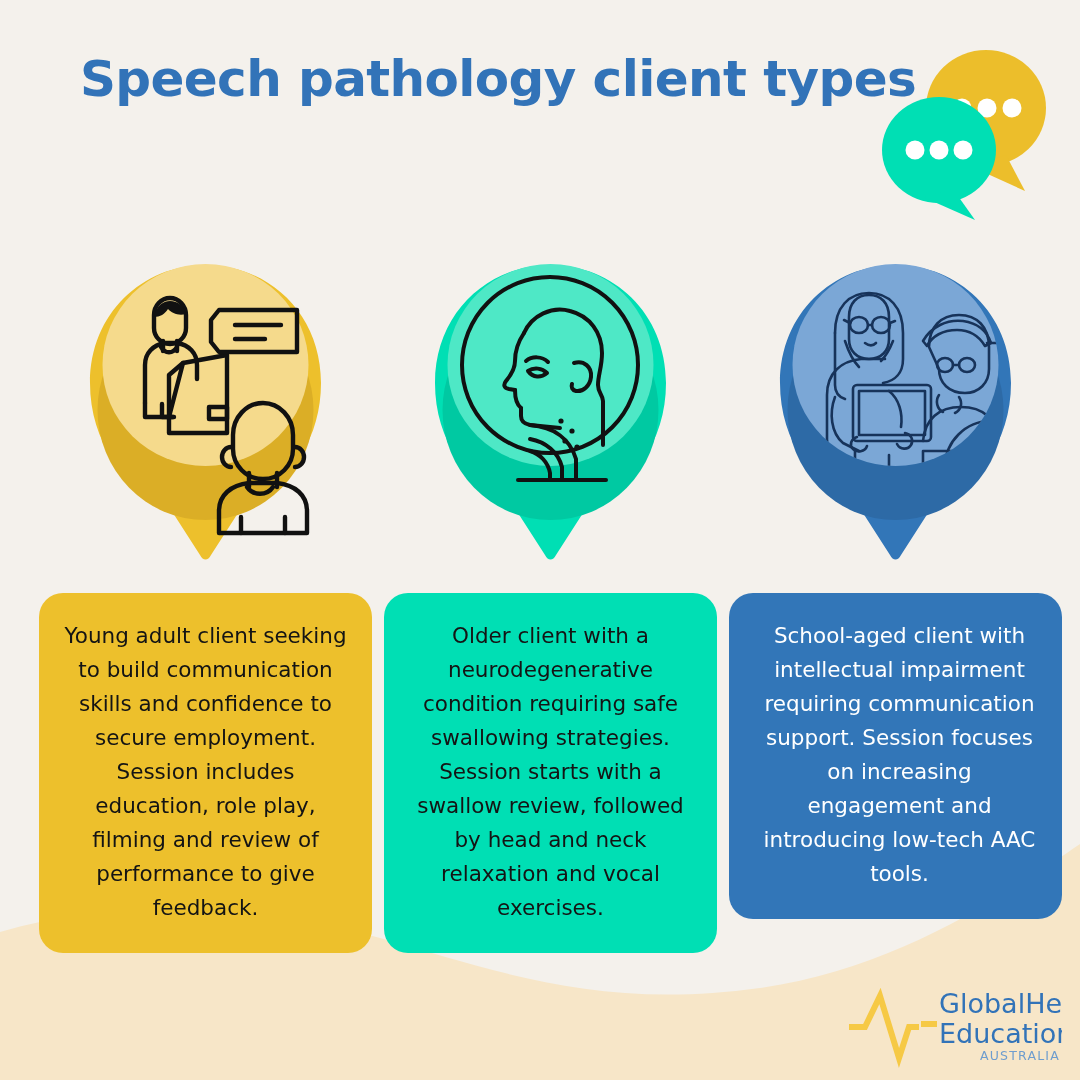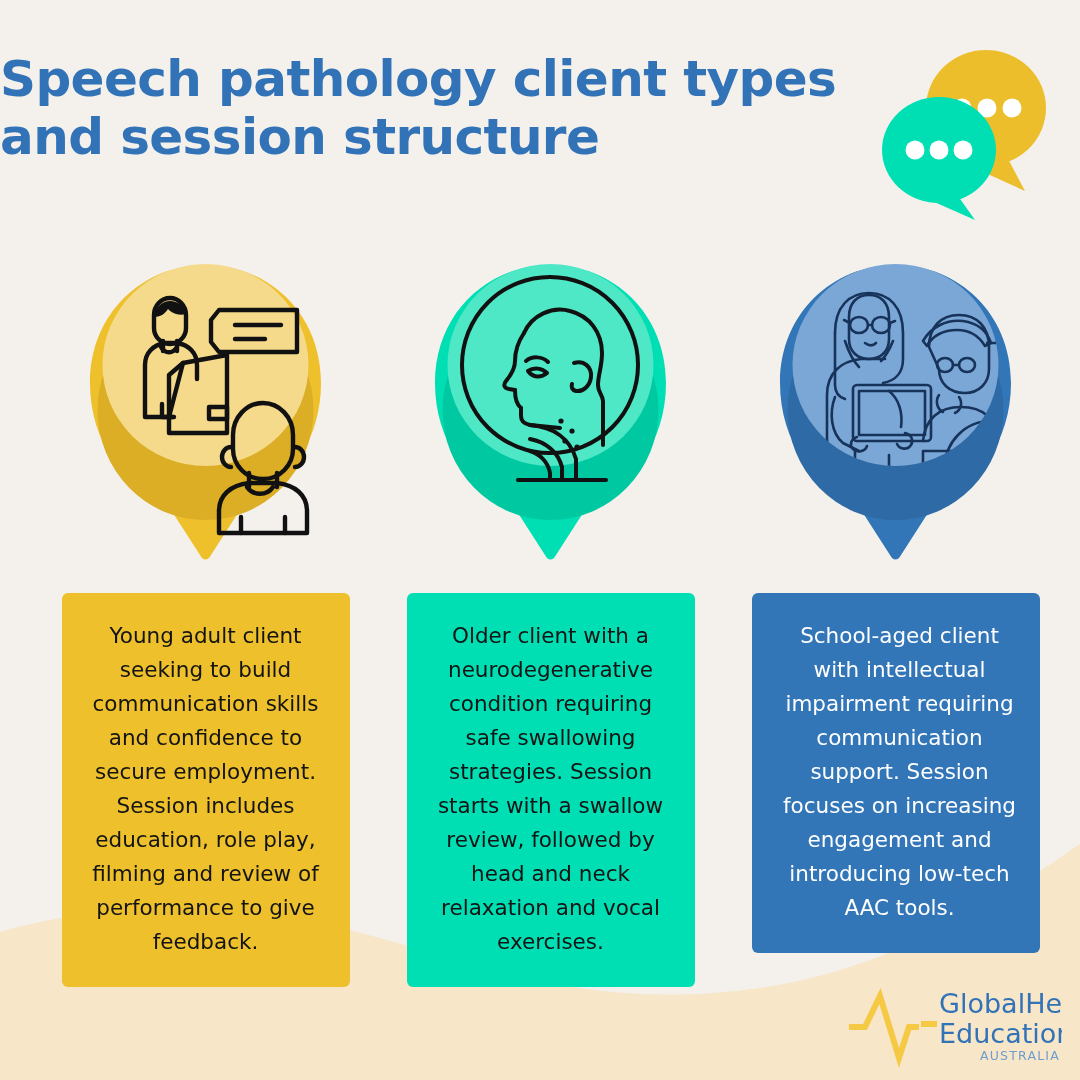--- a/index.html
+++ b/index.html
@@ -24,20 +24,21 @@
     height: 240px;
     z-index: 0;
   }
 
   
   #title-block {
     position: absolute;
     top: 50px;
     left: 0;
     width: 996px;
+    text-align: center;
     z-index: 3;
   }
   #title-block .title-line {
     display: block;
     color: #3273B8;
     font-family: "DejaVu Sans", sans-serif;
     font-weight: bold;
     font-size: 50px;
     letter-spacing: -0.6px;
     line-height: 58px;
@@ -88,24 +89,24 @@
     left: 0;
     top: 0;
     width: 345px;
     height: 310px;
     pointer-events: none;
   }
 
   
   .info-card {
     position: relative;
-    width: 288px;
+    width: 333px;
     margin: 0 auto;
     margin-top: 28px;
-    border-radius: 6px;
+    border-radius: 24px;
     padding: 26px 20px 28px 20px;
     box-sizing: border-box;
     text-align: center;
     font-family: "DejaVu Sans", sans-serif;
     font-size: 21.5px;
     line-height: 34px;
   }
   .card-yellow { background: #EDC02C; color: #141414; }
   .card-teal   { background: #00DFB4; color: #141414; }
   .card-blue   { background: #3276B8; color: #FFFFFF; padding-left: 28px; }
@@ -126,21 +127,20 @@
 </style>
 </head>
 <body>
 
 <svg id="bottom-wave" viewBox="0 0 1080 240" preserveAspectRatio="none">
   <path id="wave-path" d="M0,92 C120,58 250,62 380,98 C500,132 600,170 760,148 C900,128 1010,52 1080,4 L1080,240 L0,240 Z" fill="#F7E6C8"></path>
 </svg>
 
 <div id="title-block">
   <span class="title-line">Speech pathology client types</span>
-  <span class="title-line">and session structure</span>
 </div>
 
 <svg id="speech-bubbles" viewBox="0 0 175 175">
   <g>
     <ellipse cx="111" cy="63" rx="60" ry="58" fill="#ECBE2B"></ellipse>
     <path d="M131,110 L150,146 L95,121 Z" fill="#ECBE2B"></path>
     <circle cx="87" cy="63" r="9.5" fill="#FFFFFF"></circle>
     <circle cx="112" cy="63" r="9.5" fill="#FFFFFF"></circle>
     <circle cx="137" cy="63" r="9.5" fill="#FFFFFF"></circle>
   </g>

